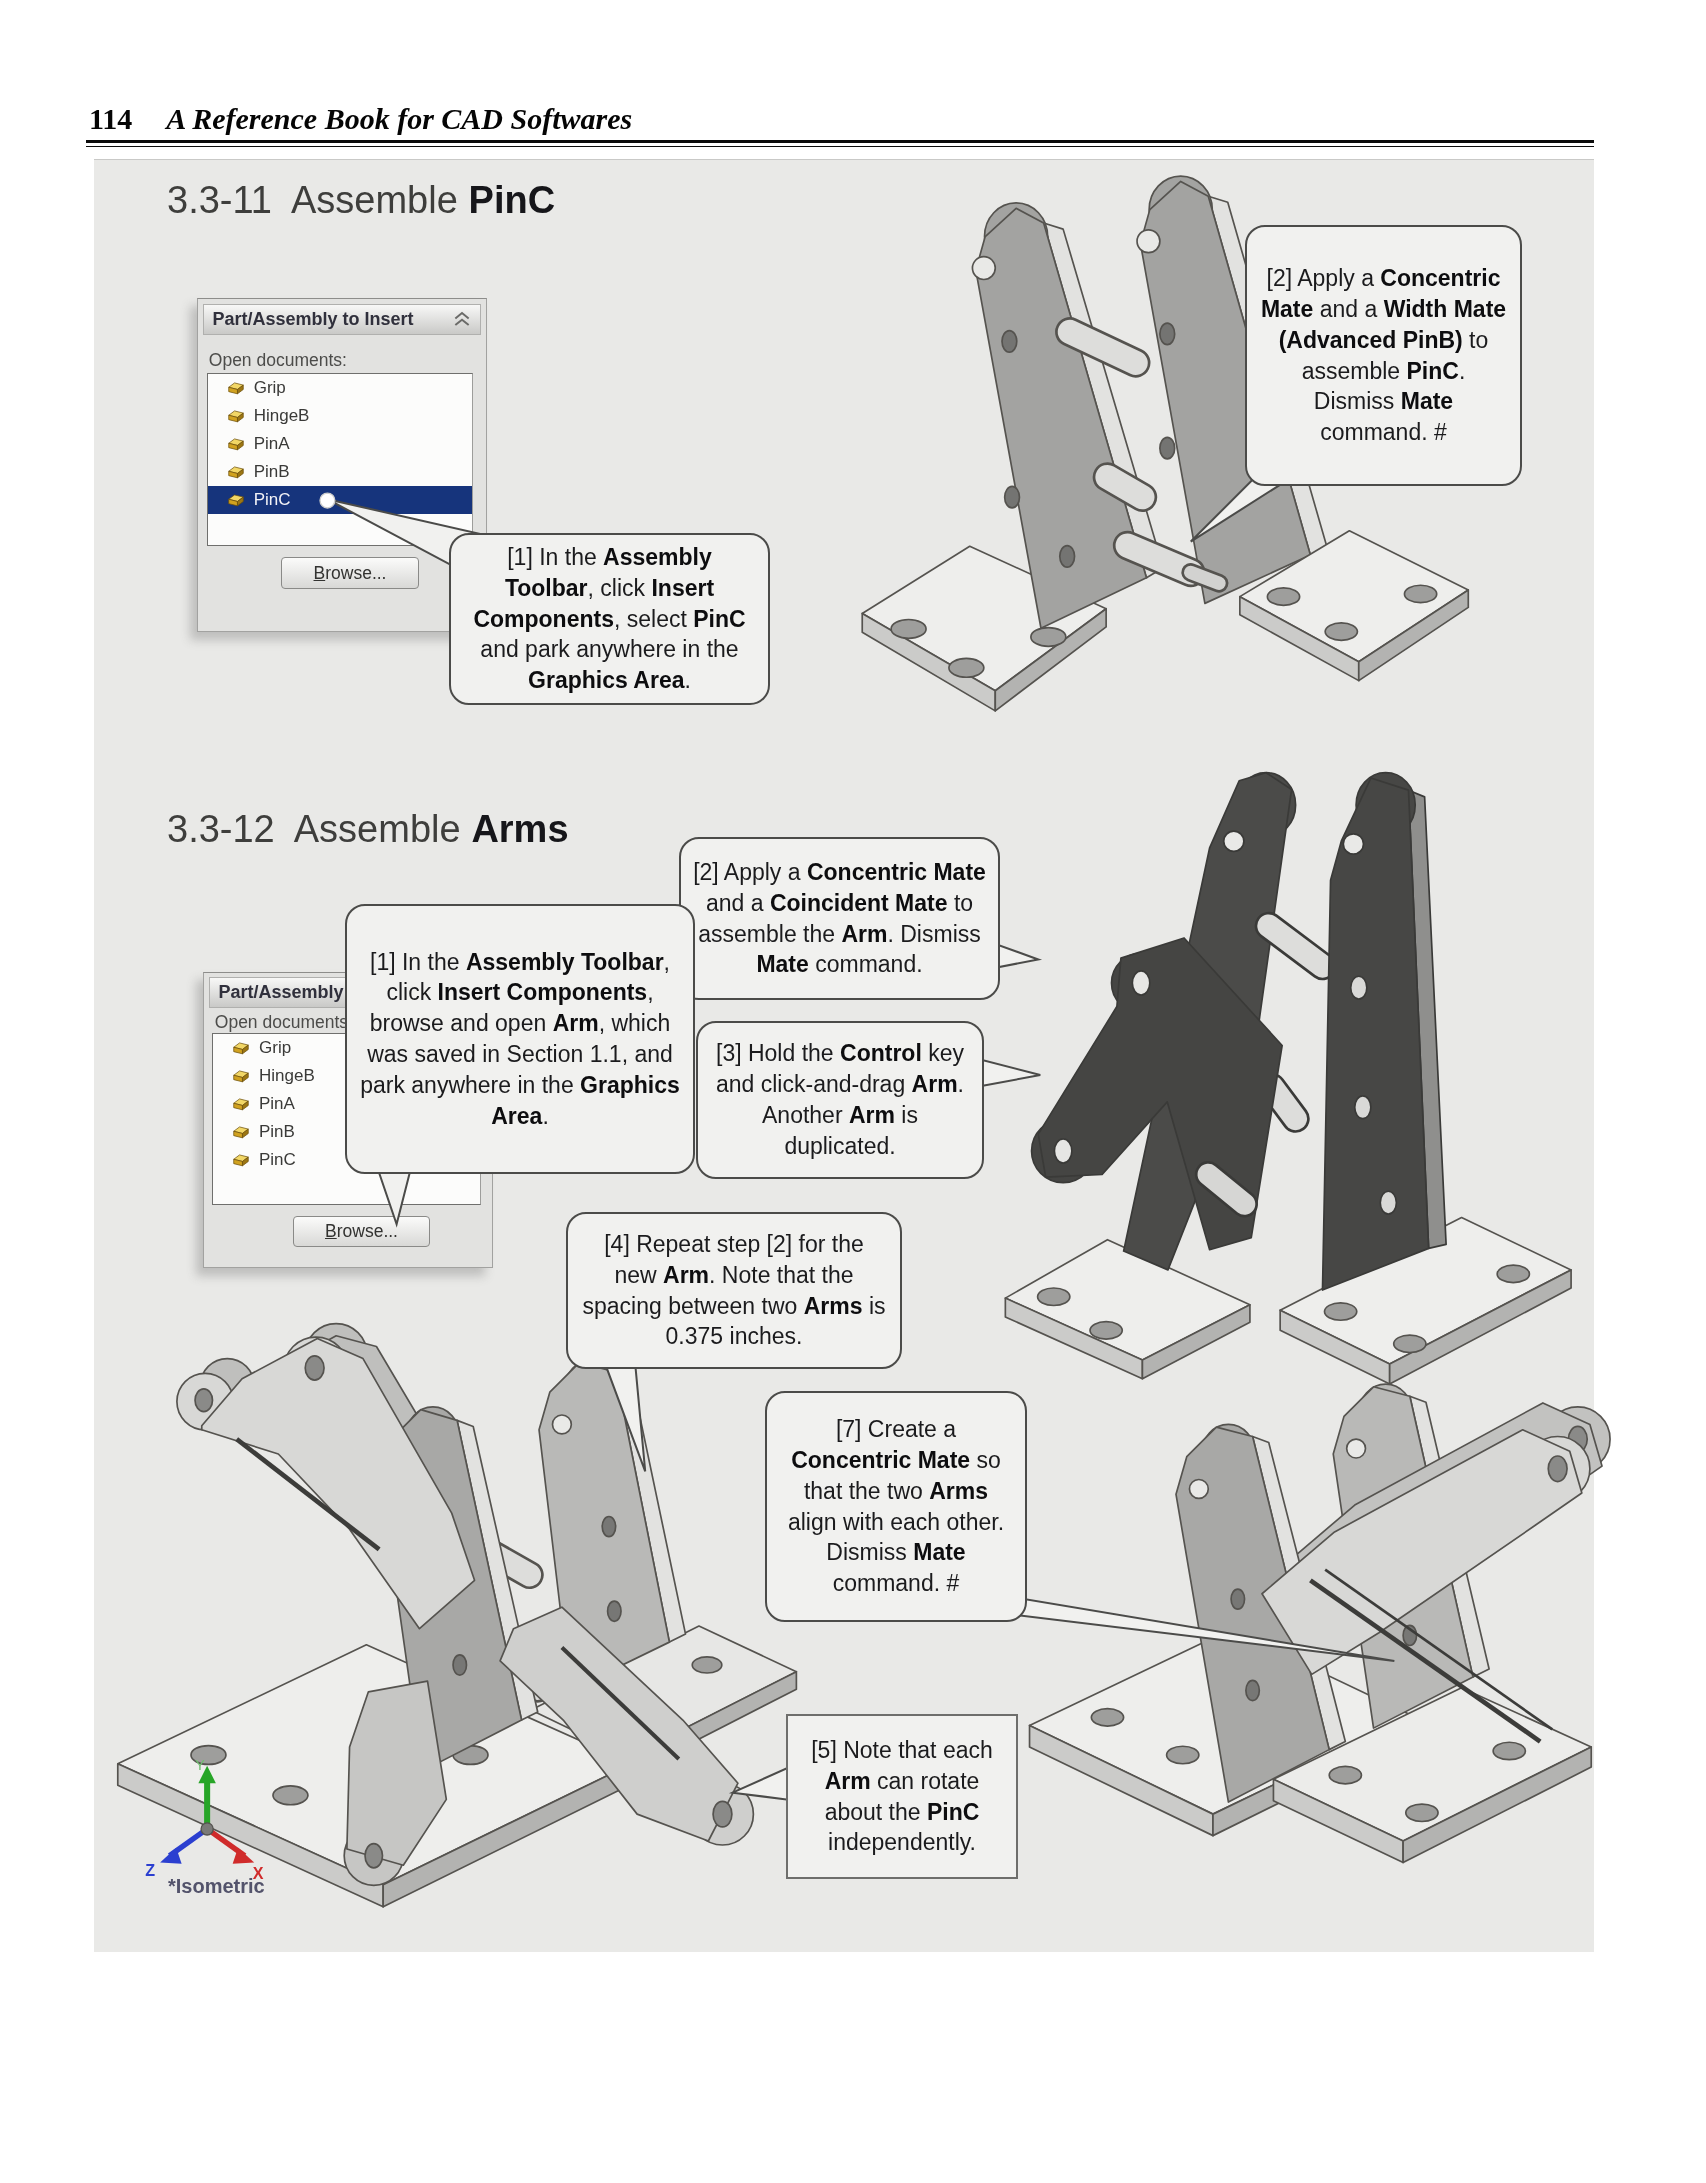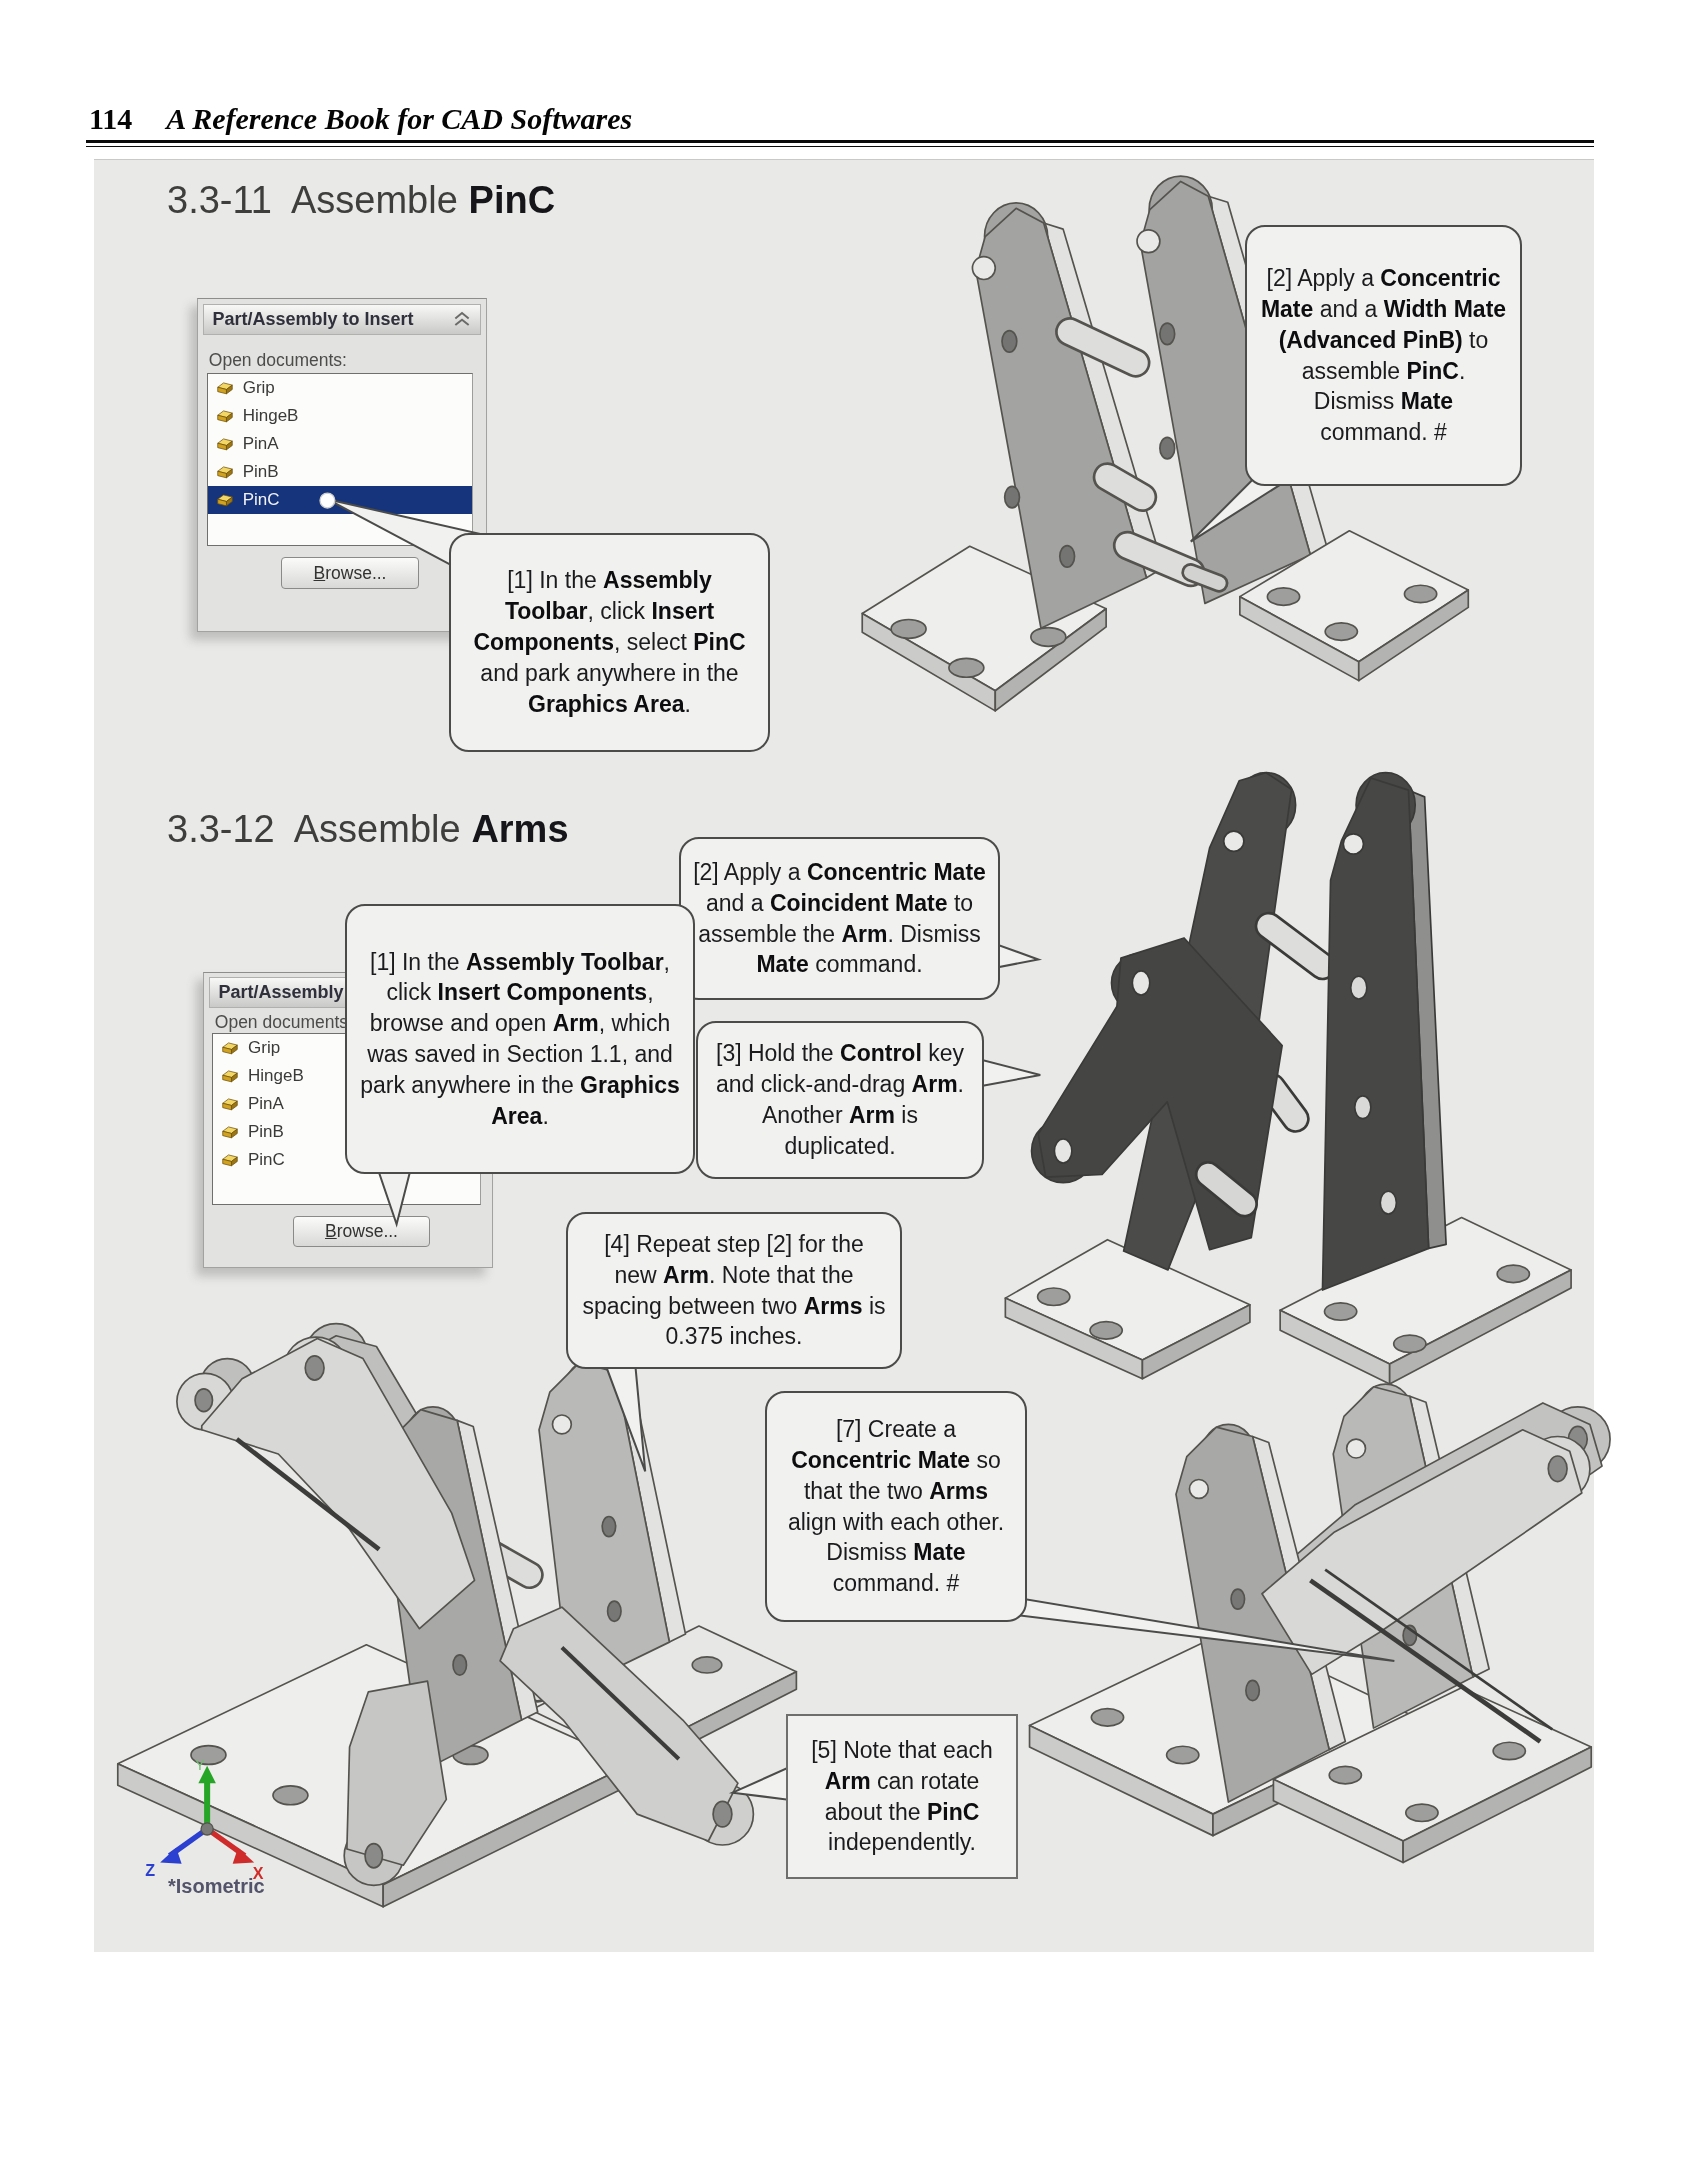--- a/index.html
+++ b/index.html
@@ -17,21 +17,21 @@
   .sec-verb{margin-right:10.8px;}
   .sec-obj{font-weight:800;color:#16161a;}
   
   .sw-panel{position:absolute;background:#e2e2e0;border:1.3px solid #a2a2a0;border-top-color:#8d8d8b;
             box-shadow:-6.7px 8px 9.4px rgba(80,80,78,.28);z-index:2;box-sizing:border-box;}
   .sw-head{position:absolute;left:5.4px;right:5.4px;top:5.4px;height:31px;background:linear-gradient(#f8f8f7,#c9c9c7);
            border:0.7px solid #b0b0ae;display:flex;align-items:center;justify-content:space-between;padding:0 8px;box-sizing:border-box;}
   .sw-title{font-weight:700;font-size:18px;color:#30303c;white-space:nowrap;}
   .sw-open{position:absolute;left:10.8px;font-size:17.5px;color:#4c4c4a;white-space:nowrap;}
   .sw-list{position:absolute;background:#fcfcfb;border:1.3px solid #6f6f6d;border-right-color:#9d9d9b;box-sizing:border-box;}
-  .sw-row{display:flex;align-items:center;gap:8px;height:28px;padding-left:7px;font-size:17px;color:#3a3a38;}
+  .sw-row{display:flex;align-items:center;gap:8px;height:28px;padding-left:18px;font-size:17px;color:#3a3a38;}
   .sw-row.sel{background:#16347c;color:#f3f3f7;}
   .part-ico{width:20px;height:16px;flex:0 0 auto;}
   .sw-browse{position:absolute;background:linear-gradient(#fbfbfa,#d8d8d6);border:1.3px solid #8a8a88;border-radius:4px;
              font-family:"Liberation Sans",sans-serif;font-size:17.5px;color:#333331;display:flex;align-items:center;justify-content:center;}
   .browse-label{display:inline-block;}
   .browse-label::first-letter{text-decoration:underline;}
   
   .co{position:absolute;background:#f1f1ef;border:2px solid #4b4b49;border-radius:20px;
       display:flex;align-items:center;justify-content:center;text-align:center;
       font-size:23px;line-height:1.34;color:#1b1b1d;padding:5.4px 12px;box-sizing:border-box;z-index:4;}
@@ -406,21 +406,21 @@
     <circle cx="487" cy="745" r="11" fill="#ffffff" stroke="#cfcfcd" stroke-width="2"></circle>
     <polygon points="1878,700 1934,703 1772,806" fill="#f1f1ef" stroke="#4b4b49" stroke-width="3"></polygon>
     <polygon points="1462,1398 1462,1444 1545,1428" fill="#f1f1ef" stroke="#4b4b49" stroke-width="3"></polygon>
     <polygon points="558,1728 614,1728 590,1822" fill="#f1f1ef" stroke="#4b4b49" stroke-width="3"></polygon>
     <polygon points="1440,1572 1440,1620 1548,1600" fill="#f1f1ef" stroke="#4b4b49" stroke-width="3"></polygon>
     <polygon points="896,2018 944,2018 960,2190" fill="#f1f1ef" stroke="#4b4b49" stroke-width="3"></polygon>
     <polygon points="1498,2402 1524,2380 2075,2472" fill="#f1f1ef" stroke="#4b4b49" stroke-width="3"></polygon>
     <polygon points="1184,2626 1184,2680 1090,2668" fill="#f1f1ef" stroke="#4b4b49" stroke-width="3"></polygon>
   </svg>
 
-  <div class="co" style="left:449px;top:533px;width:321px;height:219px;">
+  <div class="co" style="left:449px;top:533px;width:321px;height:172px;">
     <div><span>[1] In the </span><b>Assembly Toolbar</b><span>, click </span><b>Insert Components</b><span>, select </span><b>PinC</b><span> and park anywhere in the </span><b>Graphics Area</b><span>.</span></div>
   </div>
 
   <div class="co" style="left:1245px;top:225px;width:277px;height:261px;">
     <div><span>[2] Apply a </span><b>Concentric Mate</b><span> and a </span><b>Width Mate</b><span> </span><b>(Advanced PinB)</b><span> to assemble </span><b>PinC</b><span>. Dismiss </span><b>Mate</b><span> command. #</span></div>
   </div>
 
   <div class="co" style="left:679px;top:837px;width:321px;height:163px;">
     <div><span>[2] Apply a </span><b>Concentric Mate</b><span> and a </span><b>Coincident Mate</b><span> to assemble the </span><b>Arm</b><span>. Dismiss </span><b>Mate</b><span> command.</span></div>
   </div>

